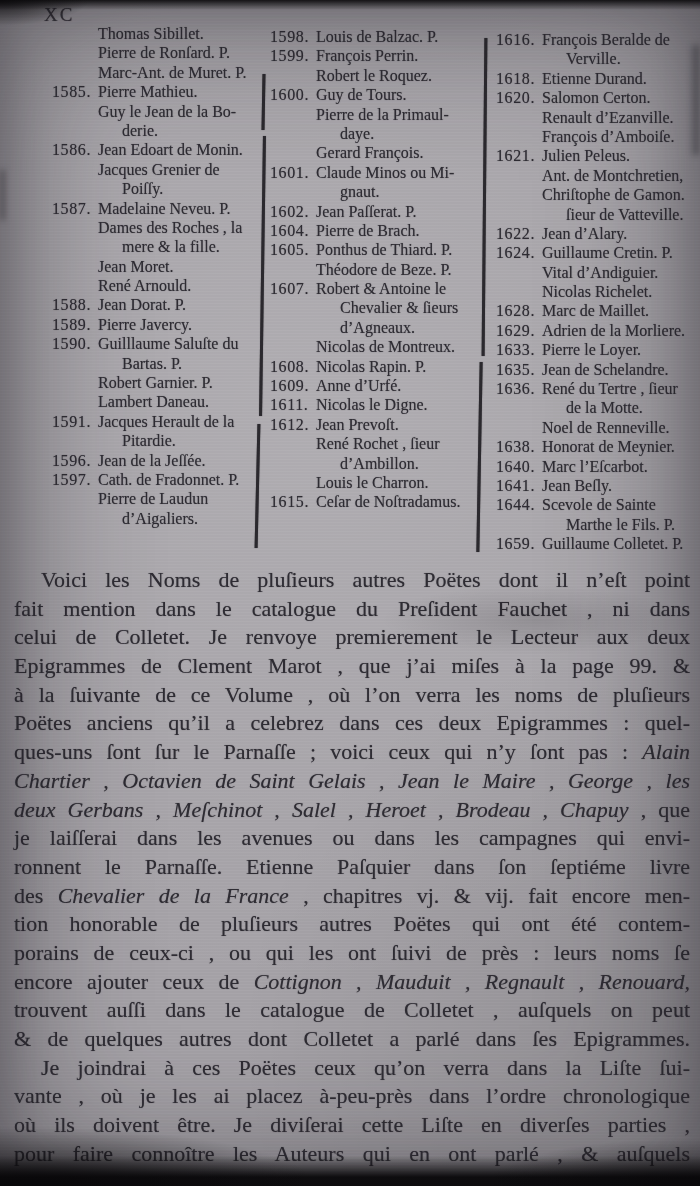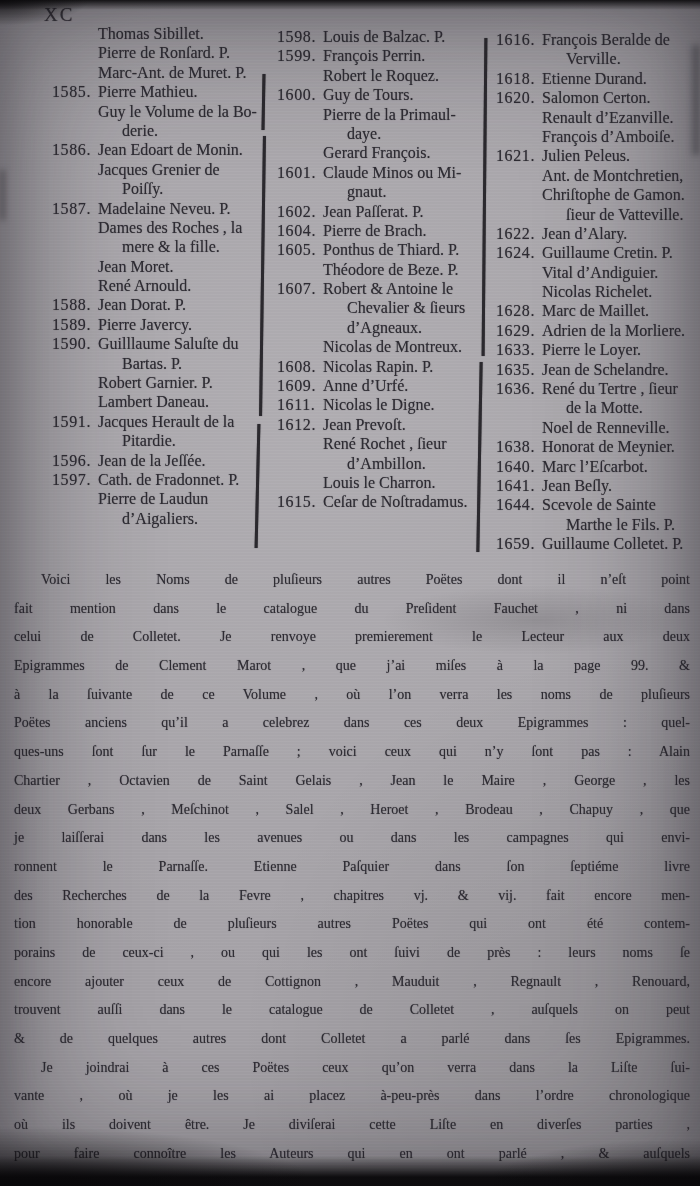--- a/index.html
+++ b/index.html
@@ -32,53 +32,53 @@
     background:rgba(30,28,33,0.4);filter:blur(3px);}
   .mid-smudge{position:absolute;left:380px;top:585px;width:310px;height:70px;z-index:4;
     background:radial-gradient(ellipse at 50% 50%, rgba(20,18,22,0.16), rgba(20,18,22,0) 70%);}
   
   .pageno{position:absolute;left:44px;top:4px;font-size:19px;letter-spacing:2px;
     color:#35333a;text-shadow:0 0 1px rgba(46,44,51,0.55);}
   
   .col{position:absolute;font-size:16px;line-height:19.4px;white-space:nowrap;
     text-shadow:0 0 1px rgba(46,44,51,0.55);}
   #col1{left:36px;top:24px;width:224px;margin-left:16px;}
-  #col2{left:277px;top:27px;width:210px;}
+  #col2{left:270px;top:27px;width:210px;}
   #col3{left:496px;top:30px;width:210px;}
   .lline{height:19.4px;}
   .lline .year{display:inline-block;width:46px;letter-spacing:0.6px;}
   .lline.i1{padding-left:46px;}
   .lline.i2{padding-left:70px;}
   
   .sep{position:absolute;width:2.5px;background:#2b292e;z-index:2;
     box-shadow:0 0 1px rgba(43,41,46,0.7);}
   #sep1a{left:262px;top:74px;height:56px;transform:rotate(1deg);}
   #sep1b{left:261px;top:136px;height:280px;transform:rotate(0.8deg);}
   #sep1c{left:256px;top:424px;height:124px;transform:rotate(1.3deg);}
   #sep2a{left:483px;top:38px;height:318px;transform:rotate(0.5deg);}
   #sep2b{left:478px;top:362px;height:190px;transform:rotate(1deg);}
   
-  #paras{position:absolute;left:14px;top:566px;width:676px;font-size:14px;
+  #paras{position:absolute;left:14px;top:566px;width:676px;font-size:22px;
     text-shadow:0 0 1px rgba(46,44,51,0.55);}
   .pline{height:28.7px;line-height:28.7px;text-align:justify;text-align-last:justify;overflow:visible;}
   .pline.pfirst{padding-left:27px;}
-  .it{}
+  .it{font-style:italic;}
 </style>
 </head>
 <body>
 
 <div id="page">
   <div class="pageno">XC</div>
 
   <div class="col" id="col1">
       <div class="lline i1"><span>Thomas Sibillet.</span></div>
       <div class="lline i1"><span>Pierre de Ronſard. P.</span></div>
       <div class="lline i1"><span>Marc-Ant. de Muret. P.</span></div>
       <div class="lline i0"><span class="year">1585.</span><span>Pierre Mathieu.</span></div>
-      <div class="lline i1"><span>Guy le Volume de la Bo-</span></div>
+      <div class="lline i1"><span>Guy le Jean de la Bo-</span></div>
       <div class="lline i2"><span>derie.</span></div>
       <div class="lline i0"><span class="year">1586.</span><span>Jean Edoart de Monin.</span></div>
       <div class="lline i1"><span>Jacques Grenier de</span></div>
       <div class="lline i2"><span>Poiſſy.</span></div>
       <div class="lline i0"><span class="year">1587.</span><span>Madelaine Neveu. P.</span></div>
       <div class="lline i1"><span>Dames des Roches , la</span></div>
       <div class="lline i2"><span>mere &amp; la fille.</span></div>
       <div class="lline i1"><span>Jean Moret.</span></div>
       <div class="lline i1"><span>René Arnould.</span></div>
       <div class="lline i0"><span class="year">1588.</span><span>Jean Dorat. P.</span></div>
@@ -162,21 +162,21 @@
       <div class="pline"><span>fait mention dans le catalogue du Preſident Fauchet , ni dans</span></div>
       <div class="pline"><span>celui de Colletet. Je renvoye premierement le Lecteur aux deux</span></div>
       <div class="pline"><span>Epigrammes de Clement Marot , que j’ai miſes à la page 99. &amp;</span></div>
       <div class="pline"><span>à la ſuivante de ce Volume , où l’on verra les noms de pluſieurs</span></div>
       <div class="pline"><span>Poëtes anciens qu’il a celebrez dans ces deux Epigrammes : quel-</span></div>
       <div class="pline"><span>ques-uns ſont ſur le Parnaſſe ; voici ceux qui n’y ſont pas : </span><span class="it">Alain</span></div>
       <div class="pline"><span class="it">Chartier , Octavien de Saint Gelais , Jean le Maire , George , les</span></div>
       <div class="pline"><span class="it">deux Gerbans , Meſchinot , Salel , Heroet , Brodeau , Chapuy</span><span> , que</span></div>
       <div class="pline"><span>je laiſſerai dans les avenues ou dans les campagnes qui envi-</span></div>
       <div class="pline"><span>ronnent le Parnaſſe. Etienne Paſquier dans ſon ſeptiéme livre</span></div>
-      <div class="pline"><span>des </span><span class="it">Recherches de la Fevre</span><span> , chapitres vj. &amp; vij. fait encore men-</span></div>
+      <div class="pline"><span>des </span><span class="it">Chevalier de la France</span><span> , chapitres vj. &amp; vij. fait encore men-</span></div>
       <div class="pline"><span>tion honorable de pluſieurs autres Poëtes qui ont été contem-</span></div>
       <div class="pline"><span>porains de ceux-ci , ou qui les ont ſuivi de près : leurs noms ſe</span></div>
       <div class="pline"><span>encore ajouter ceux de </span><span class="it">Cottignon , Mauduit , Regnault , Renouard,</span></div>
       <div class="pline"><span>trouvent auſſi dans le catalogue de Colletet ,  auſquels on peut</span></div>
       <div class="pline"><span>&amp; de quelques autres dont Colletet a parlé dans ſes Epigrammes.</span></div>
       <div class="pline pfirst"><span>Je joindrai à ces Poëtes ceux qu’on verra dans la Liſte ſui-</span></div>
       <div class="pline"><span>vante , où je les ai placez à-peu-près dans l’ordre chronologique</span></div>
       <div class="pline"><span>où ils doivent être. Je diviſerai cette Liſte en diverſes parties ,</span></div>
       <div class="pline"><span>pour faire connoître les Auteurs qui en ont parlé , &amp; auſquels</span></div>
     </div>

